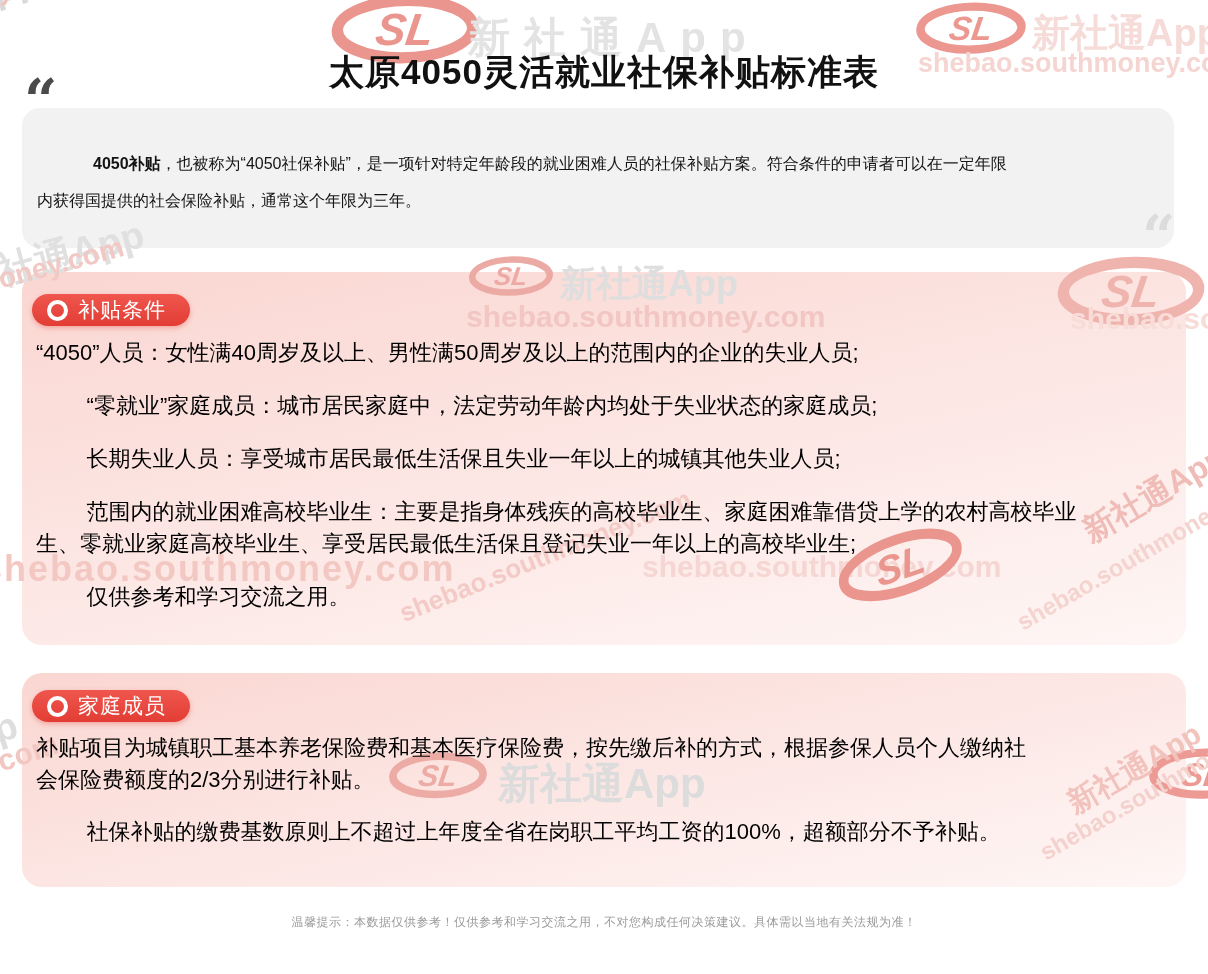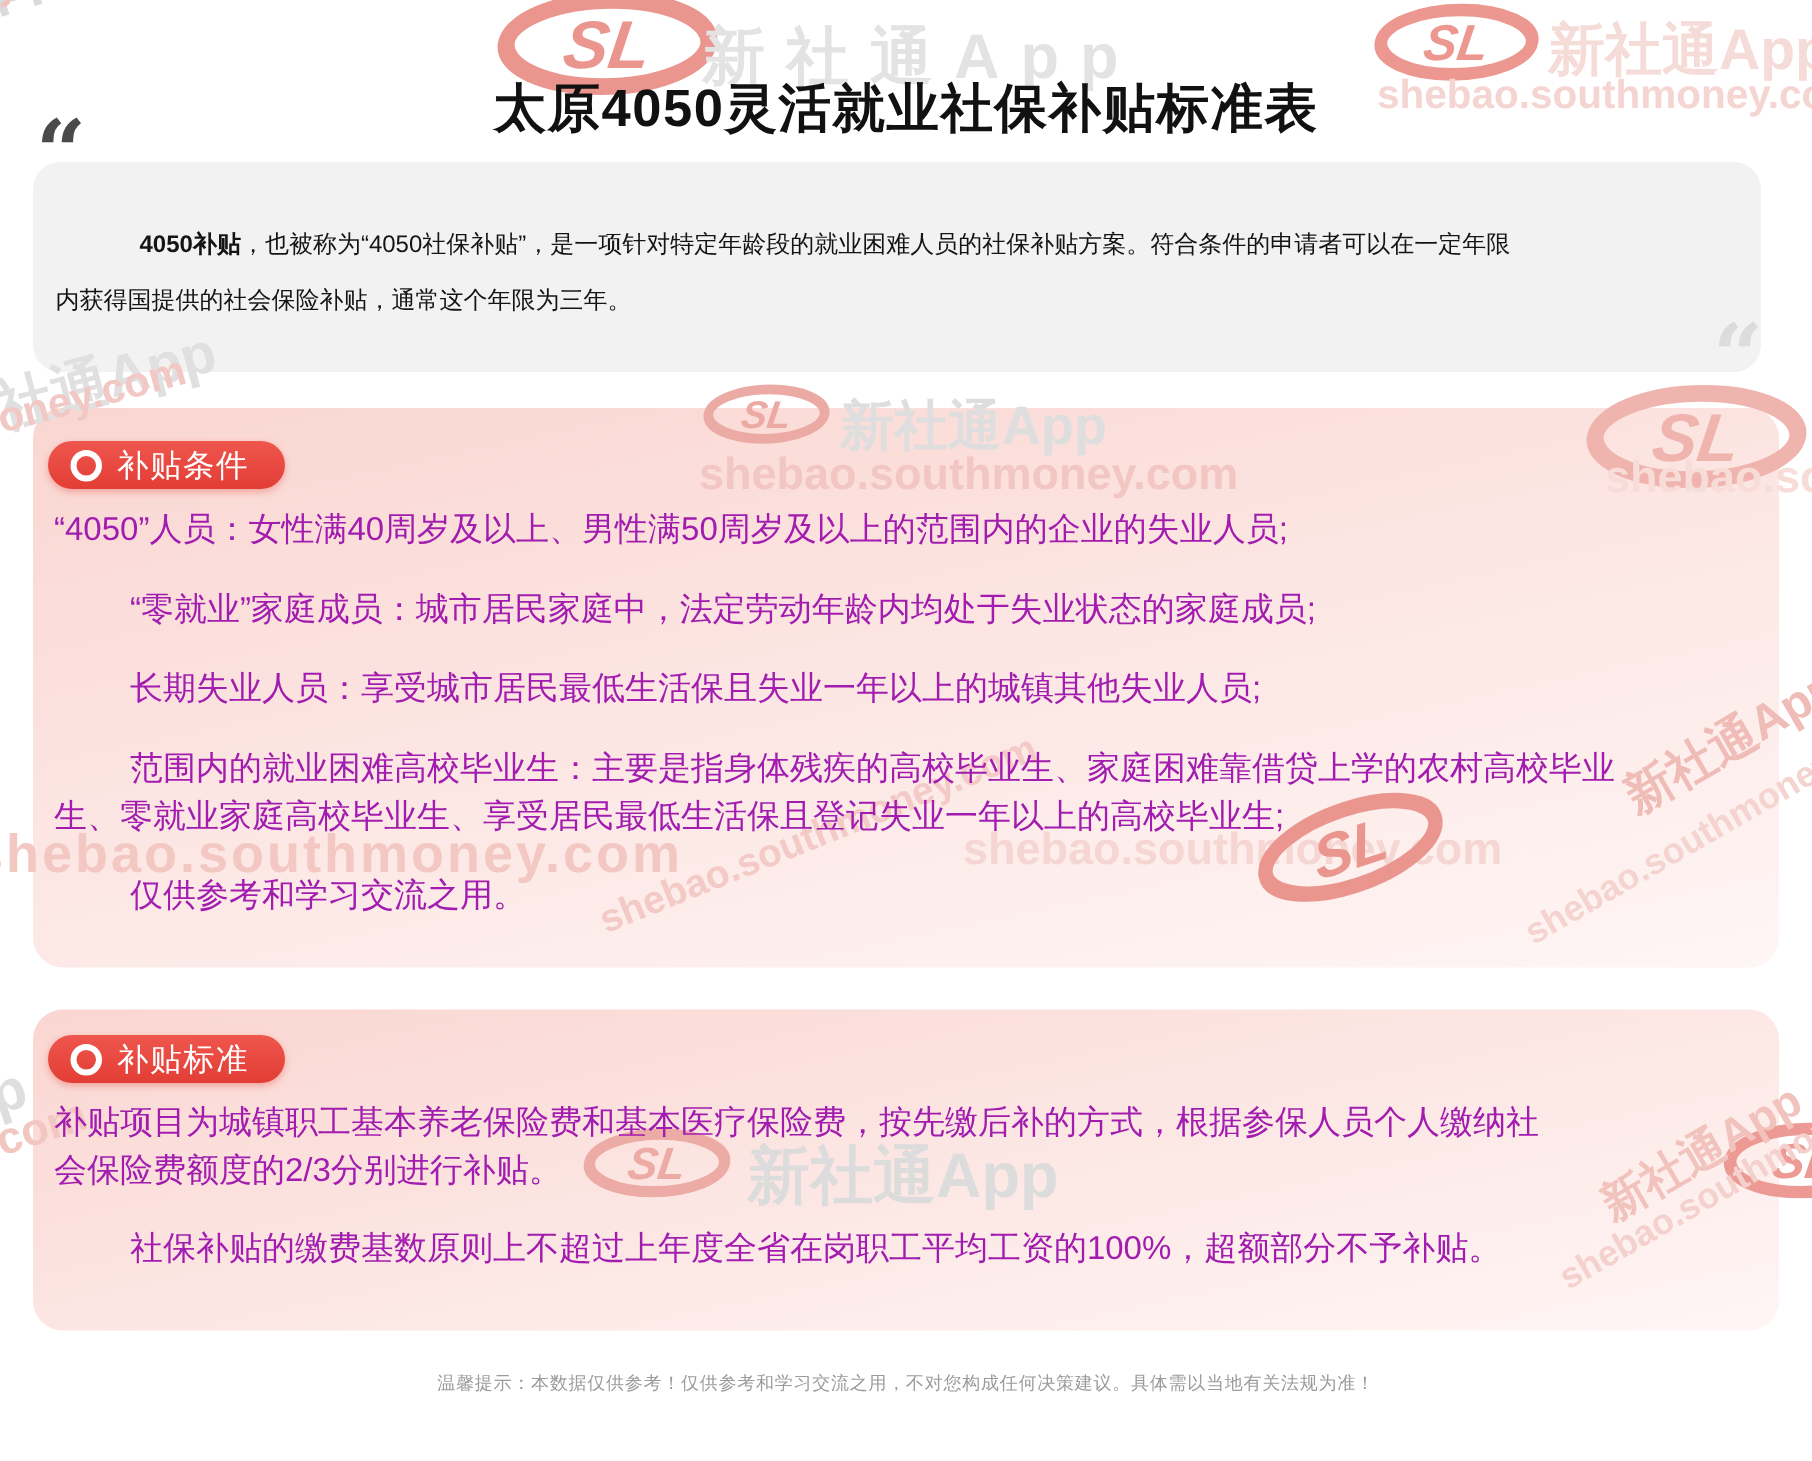--- a/index.html
+++ b/index.html
@@ -32,21 +32,21 @@
   .badge{position:absolute;left:32px;height:32px;display:flex;align-items:center;
          gap:10px;padding:0 24px 0 15px;border-radius:17px;
          background:linear-gradient(180deg,#ef564d,#e23d35);
          box-shadow:0 2px 5px rgba(226,61,53,.35);}
   .badge .ring{width:13px;height:13px;border:4px solid #fff;border-radius:50%;
                box-sizing:content-box;flex:0 0 auto;}
   .badge .label{color:#fff;font-size:21px;font-weight:500;letter-spacing:1px;white-space:nowrap;}
   .badge1{top:294px;}
   .badge2{top:690px;}
 
-  .items{position:absolute;font-size:22px;line-height:32px;color:#a21caf;}
+  .items{position:absolute;font-size:22px;line-height:32px;color:#000000;}
   .items p{margin:0 0 21px;}
   .items .indent{text-indent:2.3em;}
   .items1{left:36px;top:337px;width:1060px;}
   .items2{left:36px;top:732px;width:1000px;}
   .items2 p{margin:0 0 20px;}
 
   .footer{position:absolute;top:914px;left:0;width:100%;text-align:center;
           font-size:12px;color:#9b9b9b;letter-spacing:.5px;}
 
   
@@ -151,21 +151,21 @@
     <div class="items items1">
       <p>“4050”人员：女性满40周岁及以上、男性满50周岁及以上的范围内的企业的失业人员;</p>
       <p class="indent">“零就业”家庭成员：城市居民家庭中，法定劳动年龄内均处于失业状态的家庭成员;</p>
       <p class="indent">长期失业人员：享受城市居民最低生活保且失业一年以上的城镇其他失业人员;</p>
       <p class="indent">范围内的就业困难高校毕业生：主要是指身体残疾的高校毕业生、家庭困难靠借贷上学的农村高校毕业生、零就业家庭高校毕业生、享受居民最低生活保且登记失业一年以上的高校毕业生;</p>
       <p class="indent">仅供参考和学习交流之用。</p>
     </div>
 
     <div class="badge badge2">
       <span class="ring"></span>
-      <span class="label">补贴标准</span>
+      <span class="label">家庭成员</span>
     </div>
     <div class="items items2">
       <p>补贴项目为城镇职工基本养老保险费和基本医疗保险费，按先缴后补的方式，根据参保人员个人缴纳社会保险费额度的2/3分别进行补贴。</p>
       <p class="indent">社保补贴的缴费基数原则上不超过上年度全省在岗职工平均工资的100%，超额部分不予补贴。</p>
     </div>
 
     <div class="footer">温馨提示：本数据仅供参考！仅供参考和学习交流之用，不对您构成任何决策建议。具体需以当地有关法规为准！</div>
   </div>
 
 </div>

